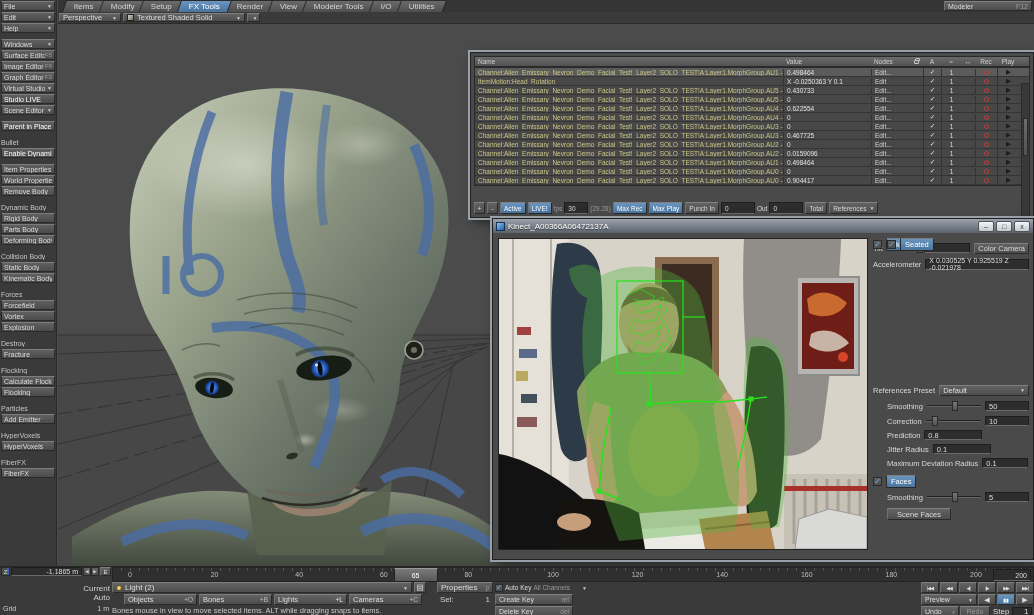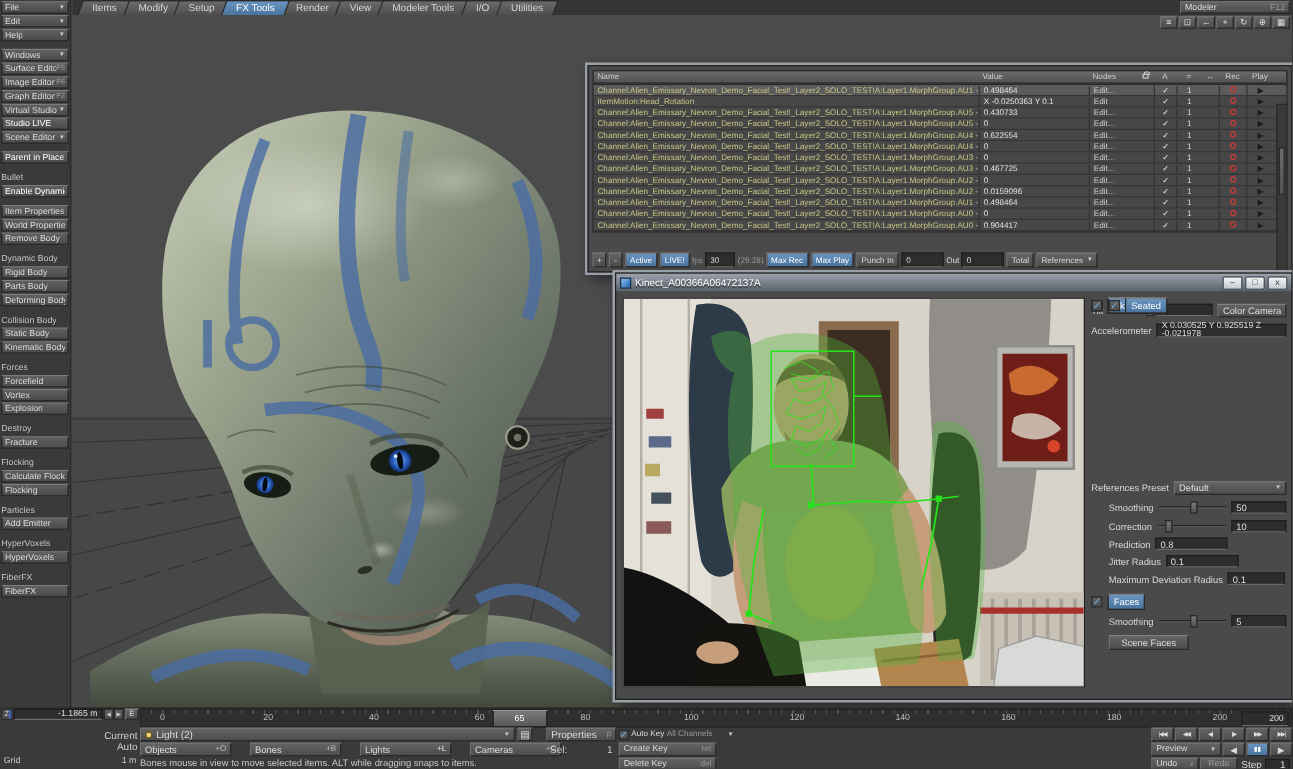--- a/index.html
+++ b/index.html
@@ -136,21 +136,21 @@
   .playhead{ position:absolute; left:30.5%; top:0px; width:44px; height:14px;
     background:linear-gradient(#7a7a7b,#585859); border:1px solid #222; border-top-color:#999;
     text-align:center; line-height:13px; font-size:7px; color:#fff; }
   .endframe{ position:absolute; right:2px; top:1px; width:38px; height:12px; font-size:7px; }
 
   .ci-label{ position:absolute; left:66px; top:17px; width:44px; text-align:right; color:#cfcfcf; }
   .ci-dd{ position:absolute; left:112px; top:15px; width:300px; height:11px; }
   .bulb-icon{ width:6px; height:6px; background:radial-gradient(#ffe9a0,#c8a23c); border-radius:50%;
     border:1px solid #6a5a20; margin-right:3px; }
   .ci-extra{ position:absolute; left:414px; top:15px; width:12px; height:11px; justify-content:center; padding:0; }
-  .cat-row{ position:absolute; left:112px; top:27px; display:flex; gap:15px; }
+  .cat-row{ position:absolute; left:124px; top:27px; display:flex; gap:2px; }
   .cat-btn{ width:73px; height:11px; font-size:7.5px; }
   .cat-btn .hk{ margin-left:auto; color:#bbb; font-size:6.5px; }
   .cat-btn.active .hk{ color:#e8e8e8; }
   .props{ position:absolute; left:437px; top:15px; width:56px; height:11px; }
   .props .hk, .keybtn .hk{ margin-left:auto; color:#999; font-size:6.5px; }
   .selrow{ position:absolute; left:437px; top:27px; width:56px; height:11px; display:flex; justify-content:space-between; padding:0 3px; align-items:center; color:#cfcfcf;}
   .autokey{ position:absolute; left:495px; top:15px; width:92px; height:11px; display:flex; align-items:center; gap:2px; }
   .autokey .chk{ width:8px; height:8px; flex:0 0 8px; color:var(--accent_check,#6fb0e8); }
   .autokey .ak-l{ font-size:6.5px; white-space:nowrap; }
   .keybtn{ position:absolute; left:495px; width:78px; height:11px; font-size:7px; }
@@ -489,20 +489,34 @@
 
       <span class="btn nav-btn">
         <span>⊕</span>
       </span>
 
       <span class="btn nav-btn">
         <span>▦</span>
       </span>
     </div>
 
+  <div class="vbar">
+    <div class="btn" style="width:62px">
+      <span>Perspective</span>
+      <span class="ddarrow">▼</span>
+    </div>
+    <div class="btn" style="width:122px">
+      <span class="shadeicon"></span>
+      <span>Textured Shaded Solid</span>
+      <span class="ddarrow">▼</span>
+    </div>
+    <div class="btn" style="width:13px; justify-content:center">
+      <span class="ddarrow" style="margin:0">▼</span>
+    </div>
+  </div>
 
   <div class="viewport">
     <svg width="976" height="546" viewBox="0 0 976 546">
       <rect x="0" y="311" width="976" height="235" fill="#474747"></rect>
       <line x1="0" y1="311" x2="976" y2="311" stroke="#3a3a3a" stroke-width="1.5"></line>
       <g stroke="#2e2e2e" stroke-width="1" opacity="0.75">
         <line x1="0" y1="330" x2="440" y2="314"></line>
         <line x1="0" y1="362" x2="440" y2="318"></line>
         <line x1="0" y1="420" x2="430" y2="323"></line>
         <line x1="0" y1="505" x2="420" y2="328"></line>

